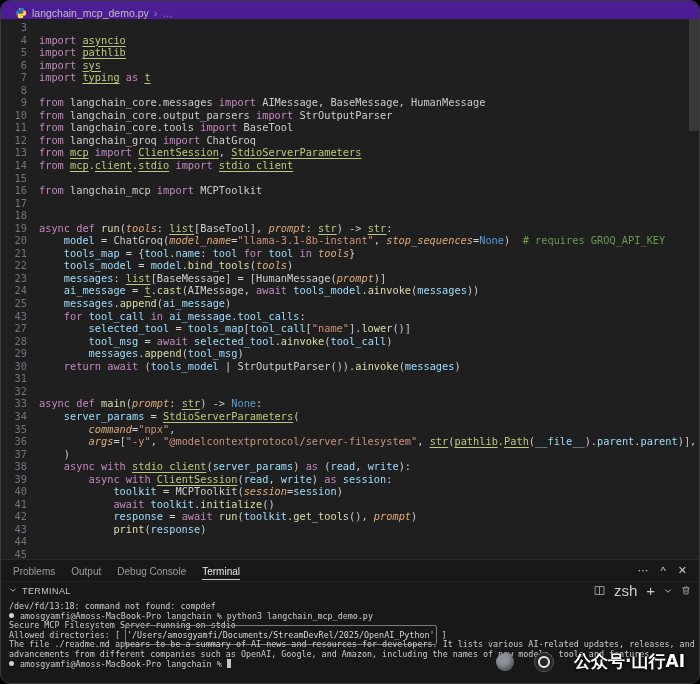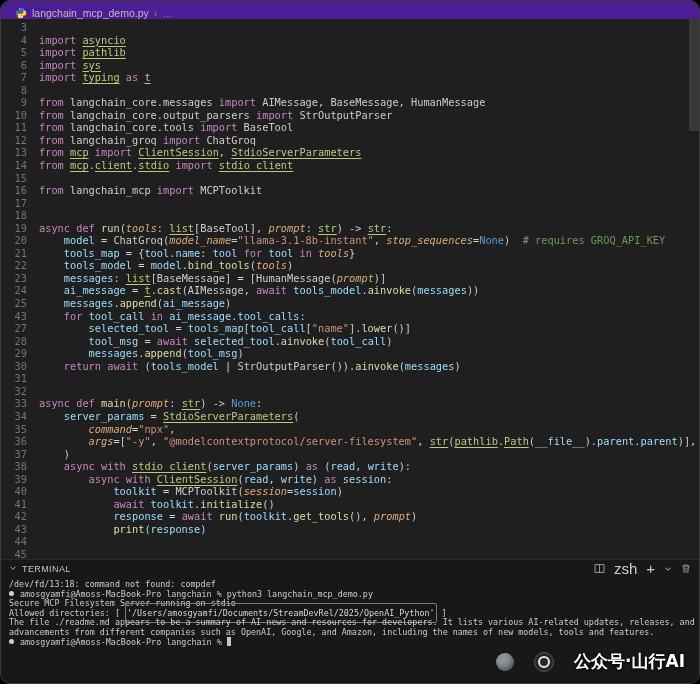--- a/index.html
+++ b/index.html
@@ -121,20 +121,31 @@
         <div>42</div>
         <div>43</div>
         <div>44</div>
         <div>45</div>
       </div>
     <div class="code"><div class="code-line"><span class="tk-d"> </span></div><div class="code-line"><span class="tk-k">import</span><span class="tk-d"> </span><span class="tk-g">asyncio</span></div><div class="code-line"><span class="tk-k">import</span><span class="tk-d"> </span><span class="tk-g">pathlib</span></div><div class="code-line"><span class="tk-k">import</span><span class="tk-d"> </span><span class="tk-g">sys</span></div><div class="code-line"><span class="tk-k">import</span><span class="tk-d"> </span><span class="tk-g">typing</span><span class="tk-d"> </span><span class="tk-k">as</span><span class="tk-d"> </span><span class="tk-g">t</span></div><div class="code-line"><span class="tk-d"> </span></div><div class="code-line"><span class="tk-k">from</span><span class="tk-d"> langchain_core.messages </span><span class="tk-k">import</span><span class="tk-d"> AIMessage, BaseMessage, HumanMessage</span></div><div class="code-line"><span class="tk-k">from</span><span class="tk-d"> langchain_core.output_parsers </span><span class="tk-k">import</span><span class="tk-d"> StrOutputParser</span></div><div class="code-line"><span class="tk-k">from</span><span class="tk-d"> langchain_core.tools </span><span class="tk-k">import</span><span class="tk-d"> BaseTool</span></div><div class="code-line"><span class="tk-k">from</span><span class="tk-d"> langchain_groq </span><span class="tk-k">import</span><span class="tk-d"> ChatGroq</span></div><div class="code-line"><span class="tk-k">from</span><span class="tk-d"> </span><span class="tk-g">mcp</span><span class="tk-d"> </span><span class="tk-k">import</span><span class="tk-d"> </span><span class="tk-g">ClientSession</span><span class="tk-d">, </span><span class="tk-g">StdioServerParameters</span></div><div class="code-line"><span class="tk-k">from</span><span class="tk-d"> </span><span class="tk-g">mcp</span><span class="tk-d">.</span><span class="tk-g">client</span><span class="tk-d">.</span><span class="tk-g">stdio</span><span class="tk-d"> </span><span class="tk-k">import</span><span class="tk-d"> </span><span class="tk-g">stdio_client</span></div><div class="code-line"><span class="tk-d"> </span></div><div class="code-line"><span class="tk-k">from</span><span class="tk-d"> langchain_mcp </span><span class="tk-k">import</span><span class="tk-d"> MCPToolkit</span></div><div class="code-line"><span class="tk-d"> </span></div><div class="code-line"><span class="tk-d"> </span></div><div class="code-line"><span class="tk-k">async</span><span class="tk-d"> </span><span class="tk-k">def</span><span class="tk-d"> </span><span class="tk-f">run</span><span class="tk-d">(</span><span class="tk-p">tools</span><span class="tk-d">: </span><span class="tk-g">list</span><span class="tk-d">[BaseTool], </span><span class="tk-p">prompt</span><span class="tk-d">: </span><span class="tk-g">str</span><span class="tk-d">) -&gt; </span><span class="tk-g">str</span><span class="tk-d">:</span></div><div class="code-line"><span class="tk-d">    </span><span class="tk-v">model</span><span class="tk-o"> = </span><span class="tk-d">ChatGroq(</span><span class="tk-p">model_name</span><span class="tk-o">=</span><span class="tk-s">"llama-3.1-8b-instant"</span><span class="tk-d">, </span><span class="tk-p">stop_sequences</span><span class="tk-o">=</span><span class="tk-n">None</span><span class="tk-d">)  </span><span class="tk-c"># requires GROQ_API_KEY</span></div><div class="code-line"><span class="tk-d">    </span><span class="tk-v">tools_map</span><span class="tk-o"> = </span><span class="tk-d">{</span><span class="tk-v">tool</span><span class="tk-d">.</span><span class="tk-v">name</span><span class="tk-d">: </span><span class="tk-v">tool</span><span class="tk-d"> </span><span class="tk-k">for</span><span class="tk-d"> </span><span class="tk-v">tool</span><span class="tk-d"> </span><span class="tk-k">in</span><span class="tk-d"> </span><span class="tk-p">tools</span><span class="tk-d">}</span></div><div class="code-line"><span class="tk-d">    </span><span class="tk-v">tools_model</span><span class="tk-o"> = </span><span class="tk-v">model</span><span class="tk-d">.</span><span class="tk-f">bind_tools</span><span class="tk-d">(</span><span class="tk-p">tools</span><span class="tk-d">)</span></div><div class="code-line"><span class="tk-d">    </span><span class="tk-v">messages</span><span class="tk-d">: </span><span class="tk-g">list</span><span class="tk-d">[BaseMessage] </span><span class="tk-o">= </span><span class="tk-d">[HumanMessage(</span><span class="tk-p">prompt</span><span class="tk-d">)]</span></div><div class="code-line"><span class="tk-d">    </span><span class="tk-v">ai_message</span><span class="tk-o"> = </span><span class="tk-g">t</span><span class="tk-d">.</span><span class="tk-f">cast</span><span class="tk-d">(AIMessage, </span><span class="tk-k">await</span><span class="tk-d"> </span><span class="tk-v">tools_model</span><span class="tk-d">.</span><span class="tk-f">ainvoke</span><span class="tk-d">(</span><span class="tk-v">messages</span><span class="tk-d">))</span></div><div class="code-line"><span class="tk-d">    </span><span class="tk-v">messages</span><span class="tk-d">.</span><span class="tk-f">append</span><span class="tk-d">(</span><span class="tk-v">ai_message</span><span class="tk-d">)</span></div><div class="code-line"><span class="tk-d">    </span><span class="tk-k">for</span><span class="tk-d"> </span><span class="tk-v">tool_call</span><span class="tk-d"> </span><span class="tk-k">in</span><span class="tk-d"> </span><span class="tk-v">ai_message</span><span class="tk-d">.</span><span class="tk-v">tool_calls</span><span class="tk-d">:</span></div><div class="code-line"><span class="tk-d">        </span><span class="tk-v">selected_tool</span><span class="tk-o"> = </span><span class="tk-v">tools_map</span><span class="tk-d">[</span><span class="tk-v">tool_call</span><span class="tk-d">[</span><span class="tk-s">"name"</span><span class="tk-d">].</span><span class="tk-f">lower</span><span class="tk-d">()]</span></div><div class="code-line"><span class="tk-d">        </span><span class="tk-v">tool_msg</span><span class="tk-o"> = </span><span class="tk-k">await</span><span class="tk-d"> </span><span class="tk-v">selected_tool</span><span class="tk-d">.</span><span class="tk-f">ainvoke</span><span class="tk-d">(</span><span class="tk-v">tool_call</span><span class="tk-d">)</span></div><div class="code-line"><span class="tk-d">        </span><span class="tk-v">messages</span><span class="tk-d">.</span><span class="tk-f">append</span><span class="tk-d">(</span><span class="tk-v">tool_msg</span><span class="tk-d">)</span></div><div class="code-line"><span class="tk-d">    </span><span class="tk-k">return</span><span class="tk-d"> </span><span class="tk-k">await</span><span class="tk-d"> (</span><span class="tk-v">tools_model</span><span class="tk-o"> | </span><span class="tk-d">StrOutputParser()).</span><span class="tk-f">ainvoke</span><span class="tk-d">(</span><span class="tk-v">messages</span><span class="tk-d">)</span></div><div class="code-line"><span class="tk-d"> </span></div><div class="code-line"><span class="tk-d"> </span></div><div class="code-line"><span class="tk-k">async</span><span class="tk-d"> </span><span class="tk-k">def</span><span class="tk-d"> </span><span class="tk-f">main</span><span class="tk-d">(</span><span class="tk-p">prompt</span><span class="tk-d">: </span><span class="tk-g">str</span><span class="tk-d">) -&gt; </span><span class="tk-n">None</span><span class="tk-d">:</span></div><div class="code-line"><span class="tk-d">    </span><span class="tk-v">server_params</span><span class="tk-o"> = </span><span class="tk-g">StdioServerParameters</span><span class="tk-d">(</span></div><div class="code-line"><span class="tk-d">        </span><span class="tk-p">command</span><span class="tk-o">=</span><span class="tk-s">"npx"</span><span class="tk-d">,</span></div><div class="code-line"><span class="tk-d">        </span><span class="tk-p">args</span><span class="tk-o">=</span><span class="tk-d">[</span><span class="tk-s">"-y"</span><span class="tk-d">, </span><span class="tk-s">"@modelcontextprotocol/server-filesystem"</span><span class="tk-d">, </span><span class="tk-g">str</span><span class="tk-d">(</span><span class="tk-g">pathlib</span><span class="tk-d">.</span><span class="tk-g">Path</span><span class="tk-d">(</span><span class="tk-v">__file__</span><span class="tk-d">).</span><span class="tk-v">parent</span><span class="tk-d">.</span><span class="tk-v">parent</span><span class="tk-d">)],</span></div><div class="code-line"><span class="tk-d">    )</span></div><div class="code-line"><span class="tk-d">    </span><span class="tk-k">async</span><span class="tk-d"> </span><span class="tk-k">with</span><span class="tk-d"> </span><span class="tk-g">stdio_client</span><span class="tk-d">(</span><span class="tk-v">server_params</span><span class="tk-d">) </span><span class="tk-k">as</span><span class="tk-d"> (</span><span class="tk-v">read</span><span class="tk-d">, </span><span class="tk-v">write</span><span class="tk-d">):</span></div><div class="code-line"><span class="tk-d">        </span><span class="tk-k">async</span><span class="tk-d"> </span><span class="tk-k">with</span><span class="tk-d"> </span><span class="tk-g">ClientSession</span><span class="tk-d">(</span><span class="tk-v">read</span><span class="tk-d">, </span><span class="tk-v">write</span><span class="tk-d">) </span><span class="tk-k">as</span><span class="tk-d"> </span><span class="tk-v">session</span><span class="tk-d">:</span></div><div class="code-line"><span class="tk-d">            </span><span class="tk-v">toolkit</span><span class="tk-o"> = </span><span class="tk-d">MCPToolkit(</span><span class="tk-p">session</span><span class="tk-o">=</span><span class="tk-v">session</span><span class="tk-d">)</span></div><div class="code-line"><span class="tk-d">            </span><span class="tk-k">await</span><span class="tk-d"> </span><span class="tk-v">toolkit</span><span class="tk-d">.</span><span class="tk-f">initialize</span><span class="tk-d">()</span></div><div class="code-line"><span class="tk-d">            </span><span class="tk-v">response</span><span class="tk-o"> = </span><span class="tk-k">await</span><span class="tk-d"> </span><span class="tk-f">run</span><span class="tk-d">(</span><span class="tk-v">toolkit</span><span class="tk-d">.</span><span class="tk-f">get_tools</span><span class="tk-d">(), </span><span class="tk-p">prompt</span><span class="tk-d">)</span></div><div class="code-line"><span class="tk-d">            </span><span class="tk-f">print</span><span class="tk-d">(</span><span class="tk-v">response</span><span class="tk-d">)</span></div><div class="code-line"><span class="tk-d"> </span></div><div class="code-line"><span class="tk-d"> </span></div></div>
     <div class="scrollbar-thumb"></div>
   </div>
 
   <div class="panel">
+    <div class="panel-tabs">
+      <span class="ptab">Problems</span>
+      <span class="ptab">Output</span>
+      <span class="ptab">Debug Console</span>
+      <span class="ptab active">Terminal</span>
+      <span class="panel-tab-actions">
+        <span>⋯</span>
+        <span>^</span>
+        <span>✕</span>
+      </span>
+    </div>
 
     <div class="term-header">
       <span class="chev">
         <svg width="8" height="8" viewBox="0 0 16 16">
             <path fill="none" stroke="#c5c5c5" stroke-width="1.8" d="M3 5.5l5 5 5-5"></path>
           </svg>
       </span>
       <span class="label">TERMINAL</span>
       <span class="term-actions">
         <span>

